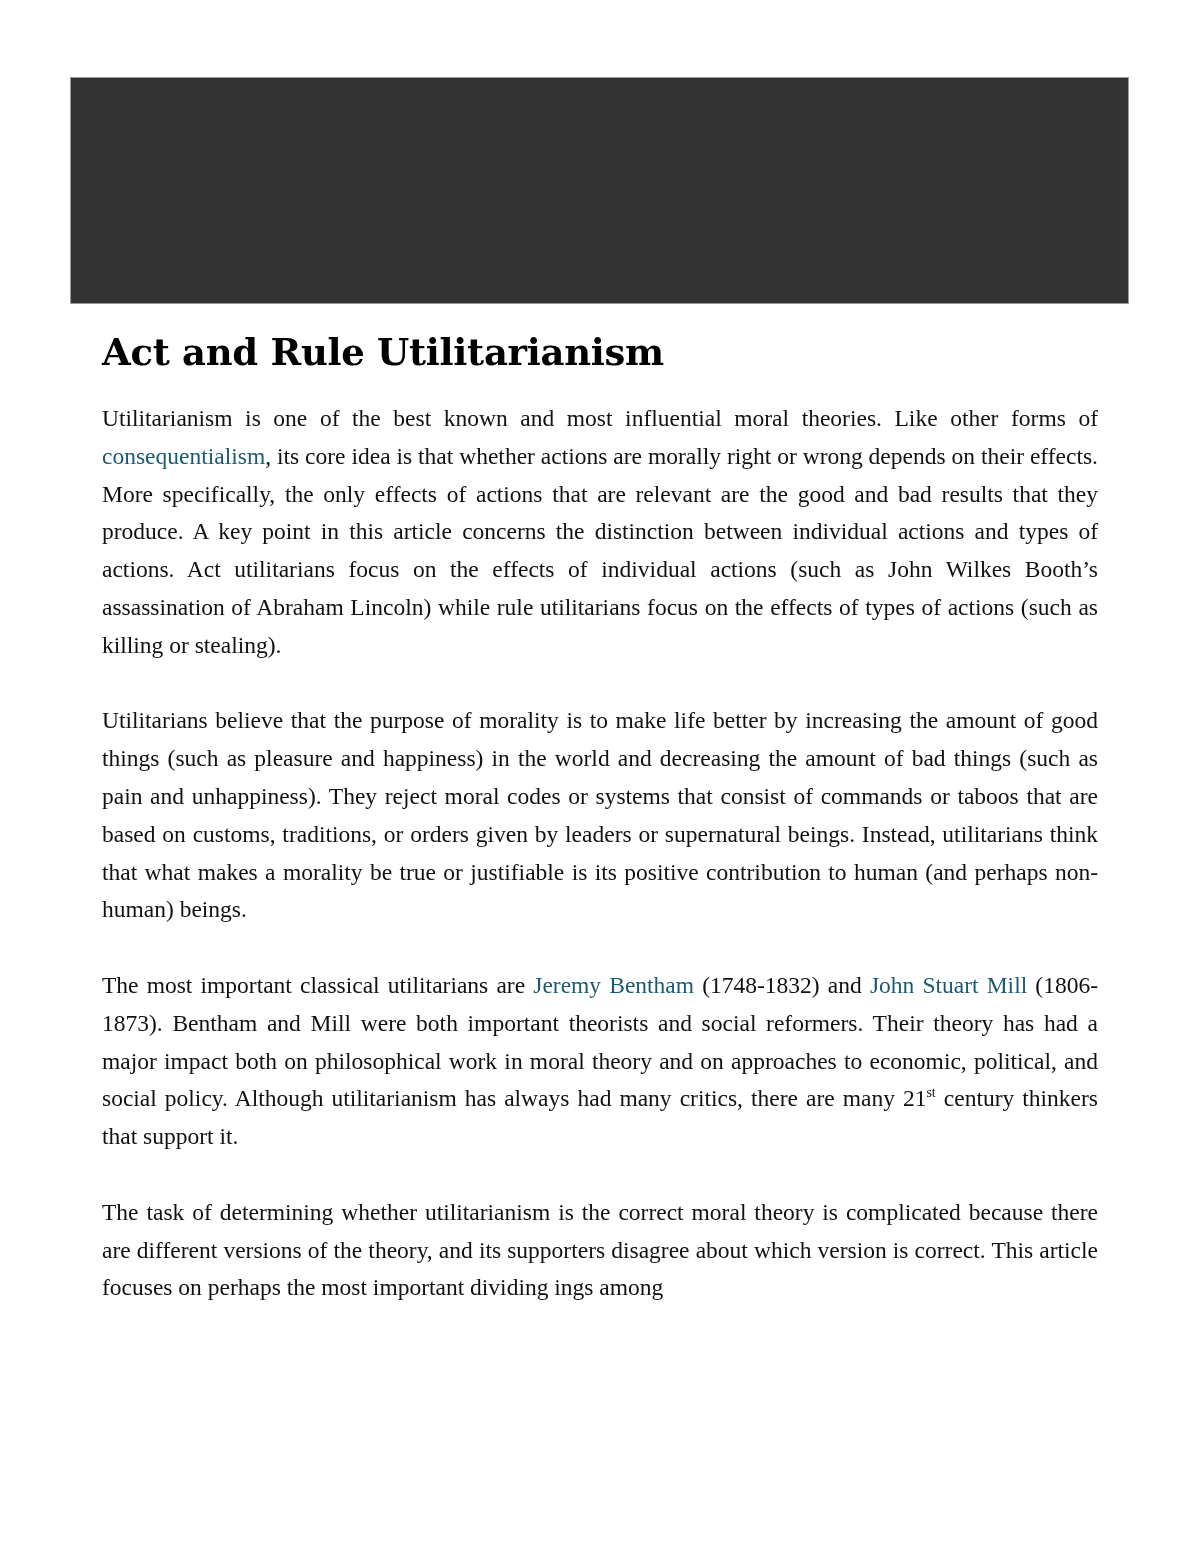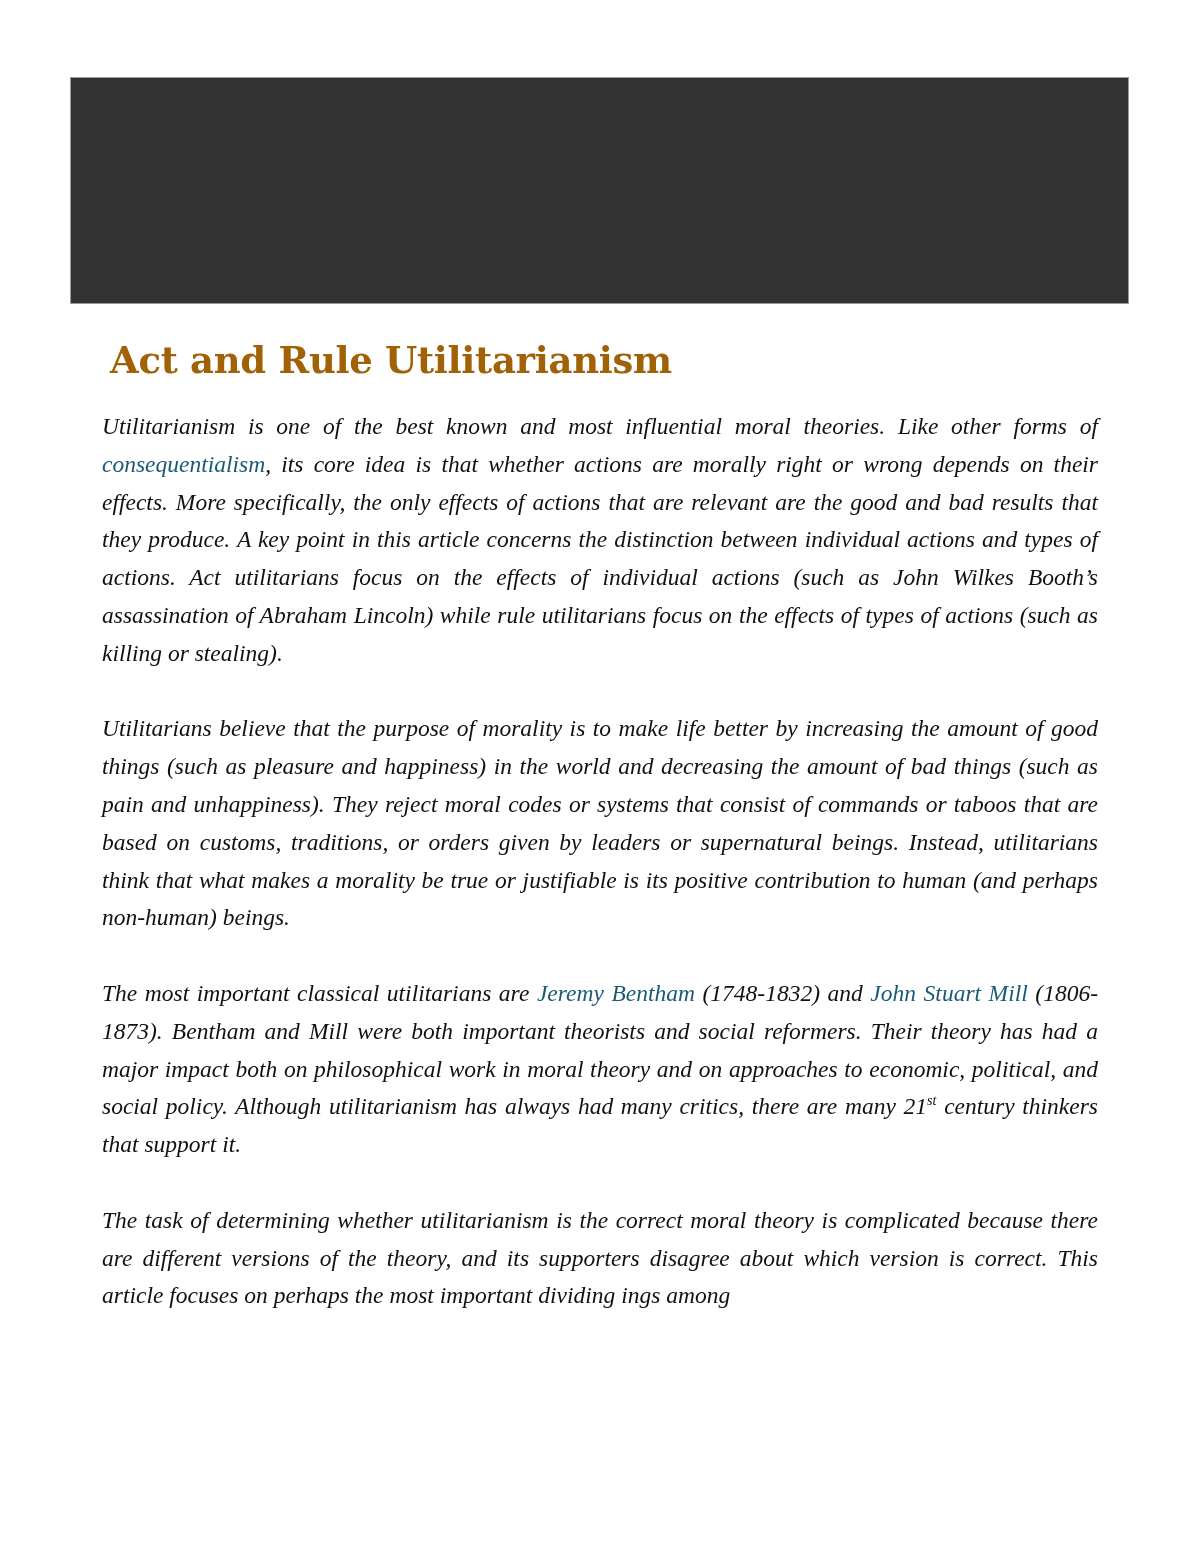--- a/index.html
+++ b/index.html
@@ -29,37 +29,36 @@
       border: 1px solid #9a9a9a;
       box-sizing: border-box;
     }
     .content {
       position: absolute;
       left: 102px;
       top: 326px;
       width: 996px;
     }
     .title {
-      margin: 8px;
+      margin: 0;
       font-family: "DejaVu Serif", "Liberation Serif", serif;
       font-weight: bold;
       font-size: 37px;
       line-height: 52px;
-      color: #a16207;
+      color: #000000;
       letter-spacing: -0.3px;
     }
     .para {
       margin: 22px 0 0 0;
       font-family: "Liberation Serif", "DejaVu Serif", serif;
       font-size: 23.5px;
       line-height: 37.8px;
       color: #111111;
       text-align: justify;
       hyphens: manual;
-      font-style: italic;
     }
     .para + .para {
       margin-top: 37.8px;
     }
     .link {
       color: #1b5a73;
       text-decoration: none;
       cursor: pointer;
     }
     sup {

